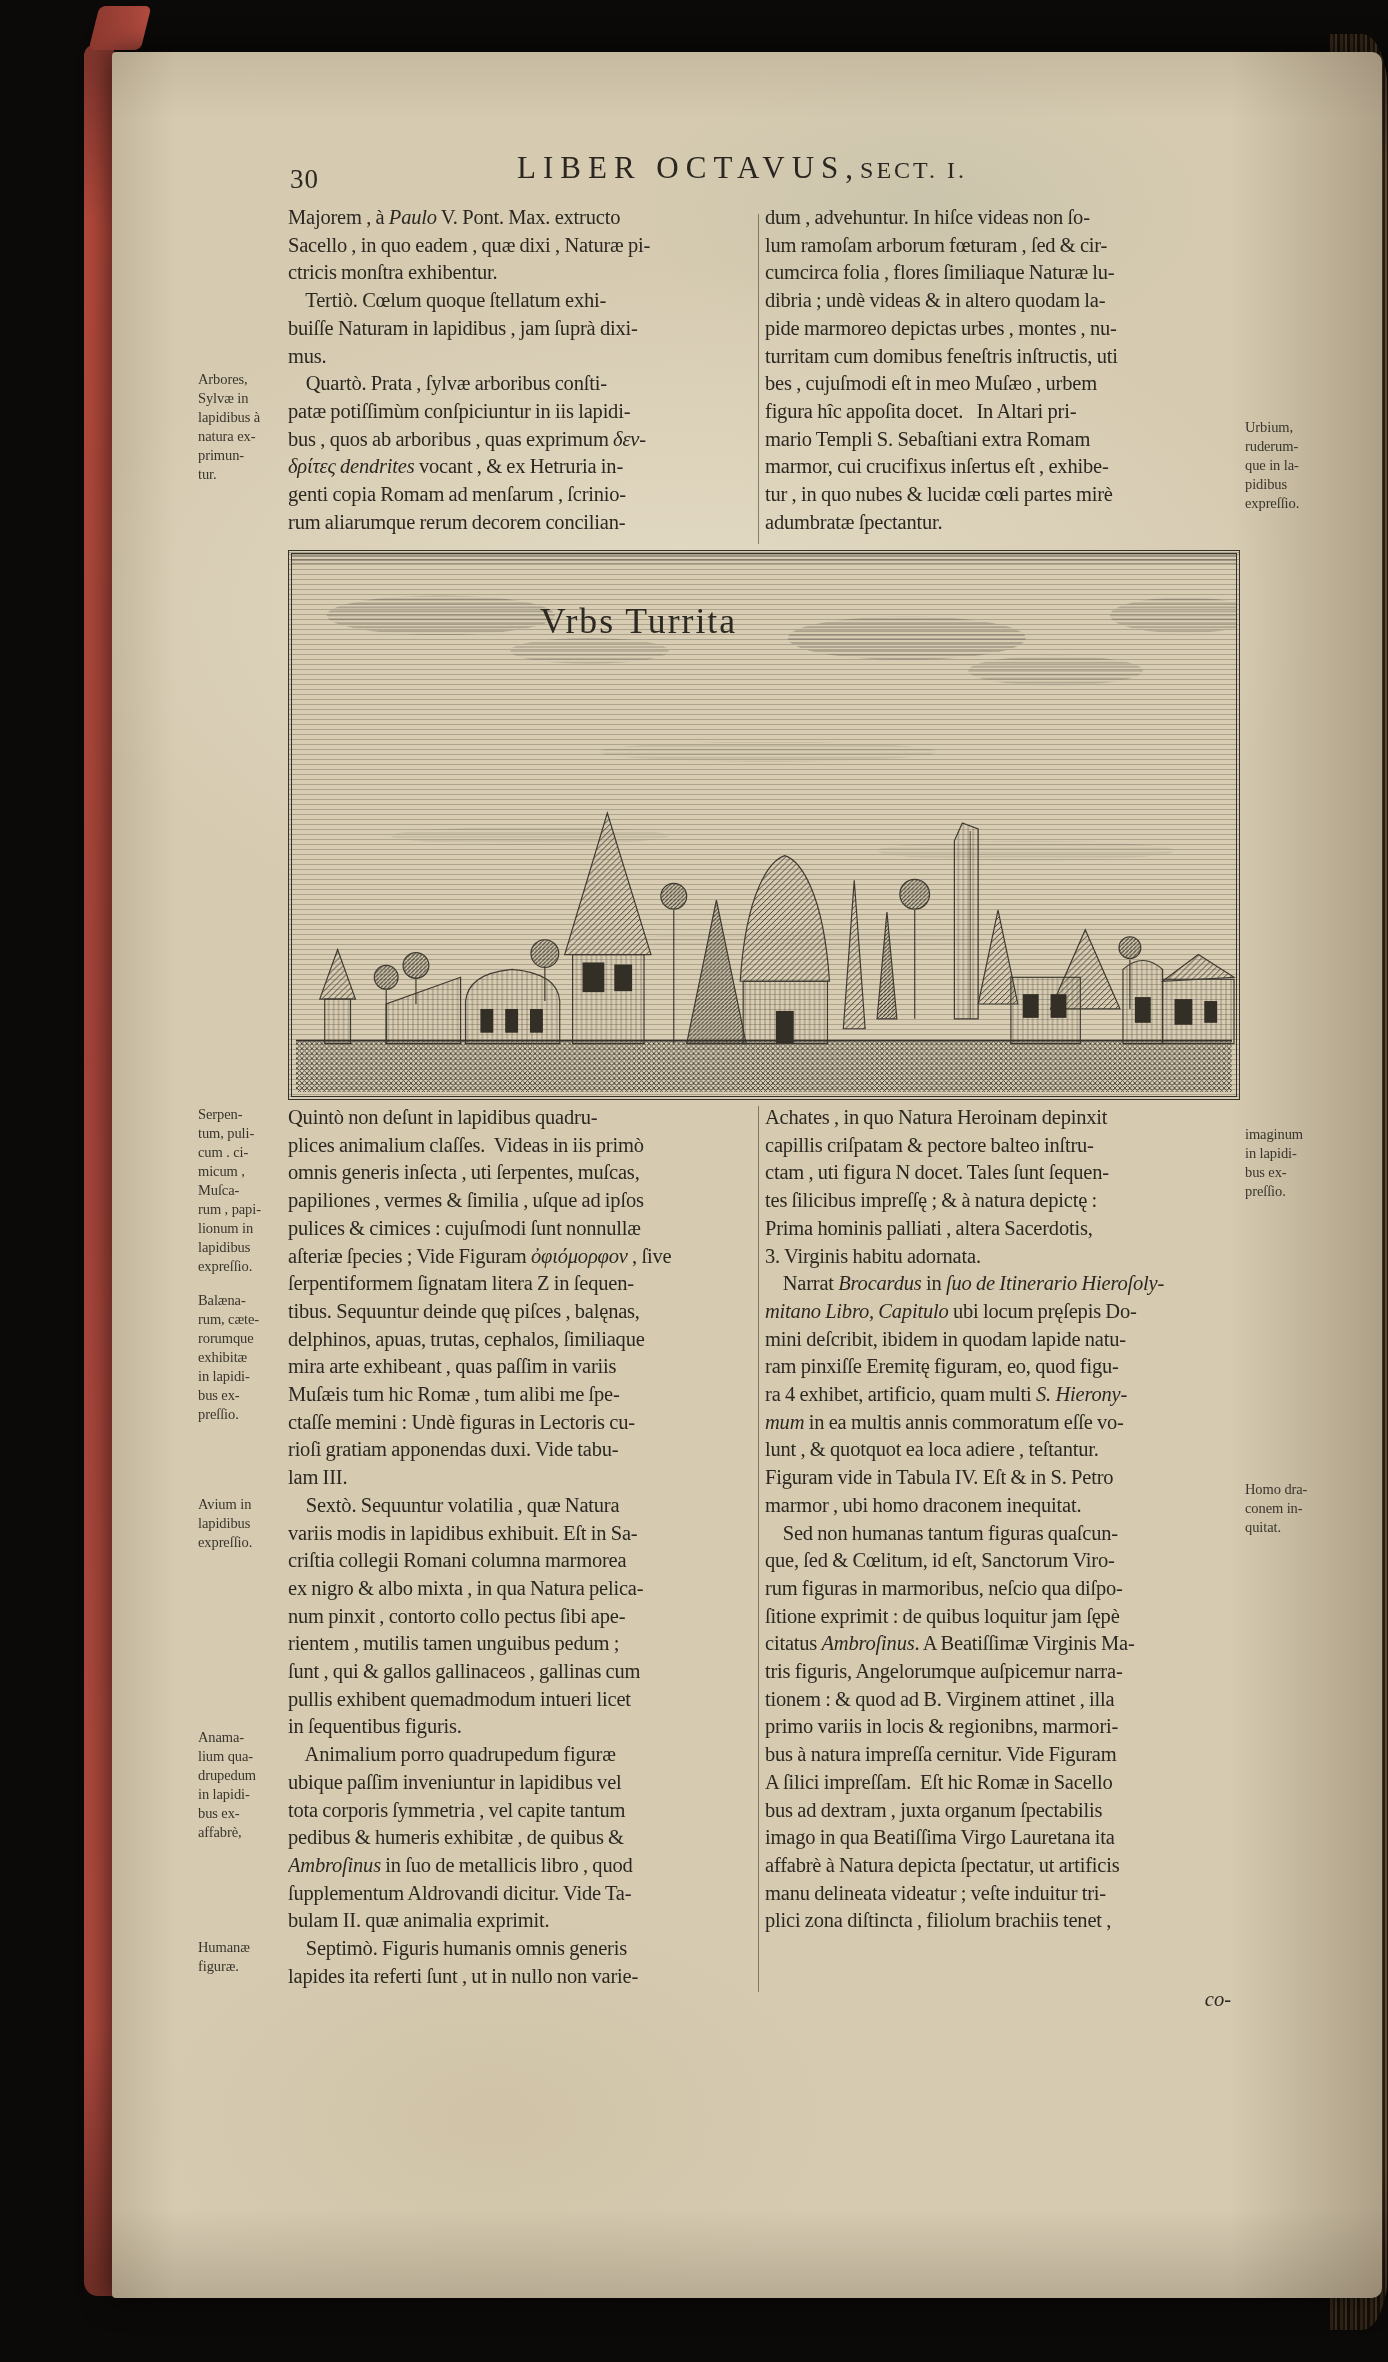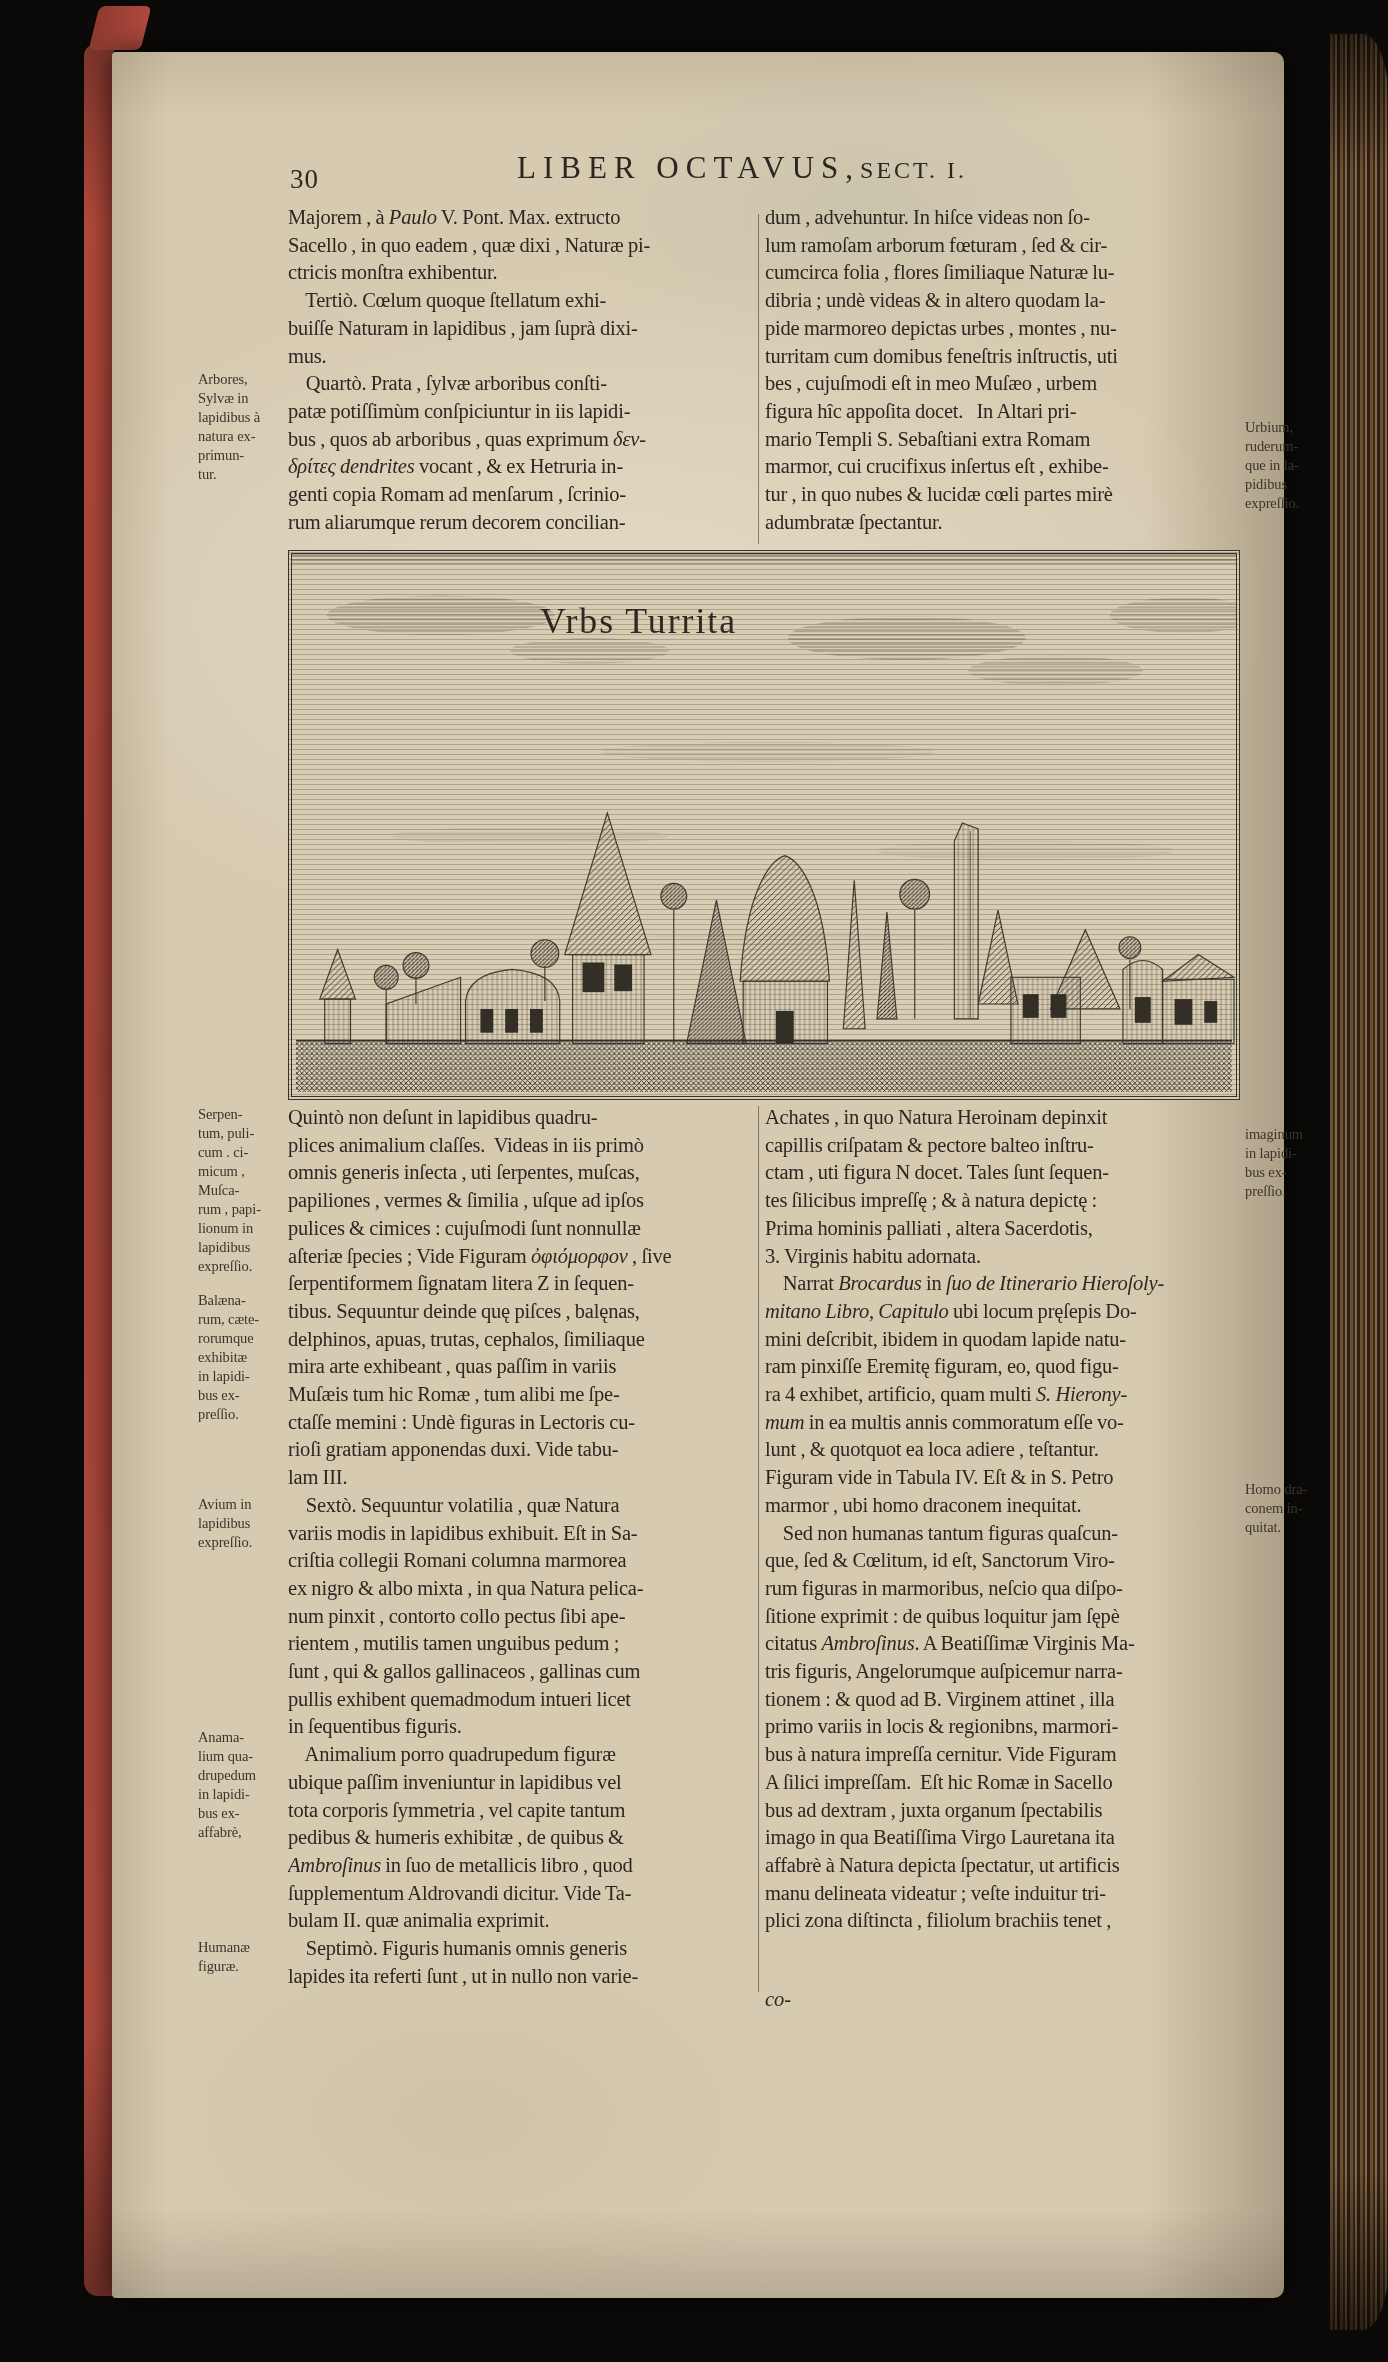--- a/index.html
+++ b/index.html
@@ -24,21 +24,21 @@
   }
   
   .page-edges{
     position:absolute;left:1330px;top:34px;width:58px;height:2296px;
     background:
       linear-gradient(180deg,rgba(0,0,0,.55),rgba(0,0,0,0) 6%,rgba(0,0,0,0) 93%,rgba(0,0,0,.6)),
       repeating-linear-gradient(90deg,#6b4f33 0 3px,#3c2a18 3px 5px,#86684a 5px 7px,#2e2012 7px 10px);
     border-radius:0 26px 26px 0 / 0 60px 60px 0;
   }
   .page{
-    position:absolute;left:112px;top:52px;width:1172px;height:2246px;
+    position:absolute;left:112px;top:52px;width:1270px;height:2246px;
     background:
       radial-gradient(900px 500px at 45% 25%, rgba(238,231,212,.55), rgba(0,0,0,0) 70%),
       radial-gradient(420px 220px at 64% 7%, rgba(120,150,138,.12), rgba(0,0,0,0) 70%),
       radial-gradient(500px 300px at 30% 92%, rgba(150,120,80,.10), rgba(0,0,0,0) 70%),
       linear-gradient(90deg, rgba(88,64,40,.16), rgba(0,0,0,0) 5%, rgba(0,0,0,0) 88%, rgba(70,50,30,.28)),
       linear-gradient(180deg, rgba(80,60,40,.12), rgba(0,0,0,0) 3%, rgba(0,0,0,0) 96%, rgba(60,45,30,.2)),
       #d6cbb1;
     border-radius:4px 10px 10px 4px;
     box-shadow:0 0 30px rgba(0,0,0,.7);
   }
@@ -58,21 +58,21 @@
   }
   .line{white-space:pre;}
   .col-top-left{left:176px;top:152px;width:466px;height:336px;}
   .col-top-right{left:653px;top:152px;width:480px;height:336px;}
   .col-bot-left{left:176px;top:1052px;width:466px;height:892px;}
   .col-bot-right{left:653px;top:1052px;width:480px;height:892px;}
   .rule{position:absolute;width:1px;background:rgba(58,52,42,.55);}
   .rule-top{left:646px;top:162px;height:330px;}
   .rule-bottom{left:646px;top:1054px;height:886px;}
   .catchword{
-    position:absolute;left:653px;top:1936px;width:466px;
+    position:absolute;left:653px;top:1936px;width:466px;text-align:right;
     font-size:20.5px;color:#2c2821;font-style:italic;
   }
   .note{
     position:absolute;width:96px;font-size:14.5px;line-height:19px;color:#3a352c;
     letter-spacing:-0.1px;
   }
   .note .line{white-space:pre;}
   .note-l1{left:86px;top:318px;}
   .note-l2{left:86px;top:1053px;}
   .note-l3{left:86px;top:1239px;}

